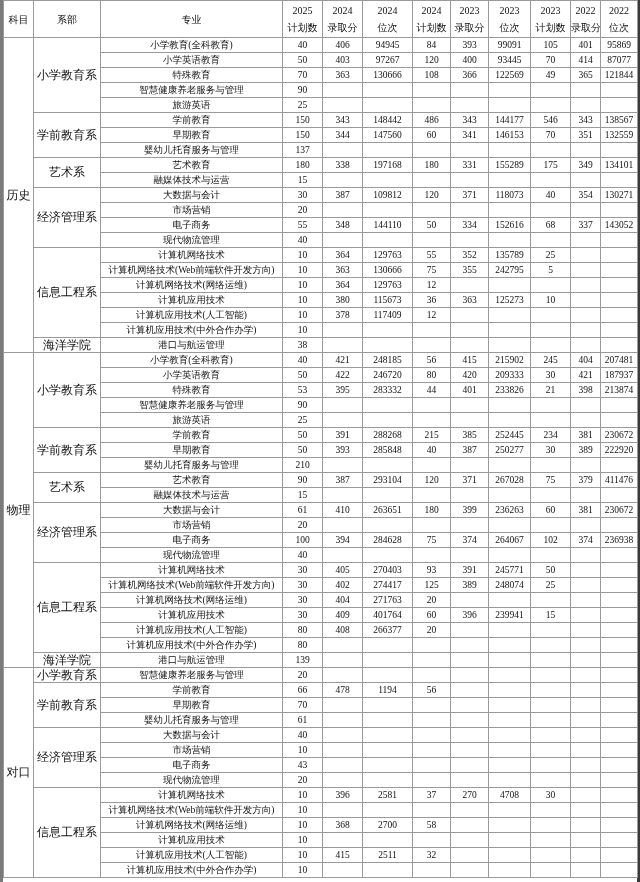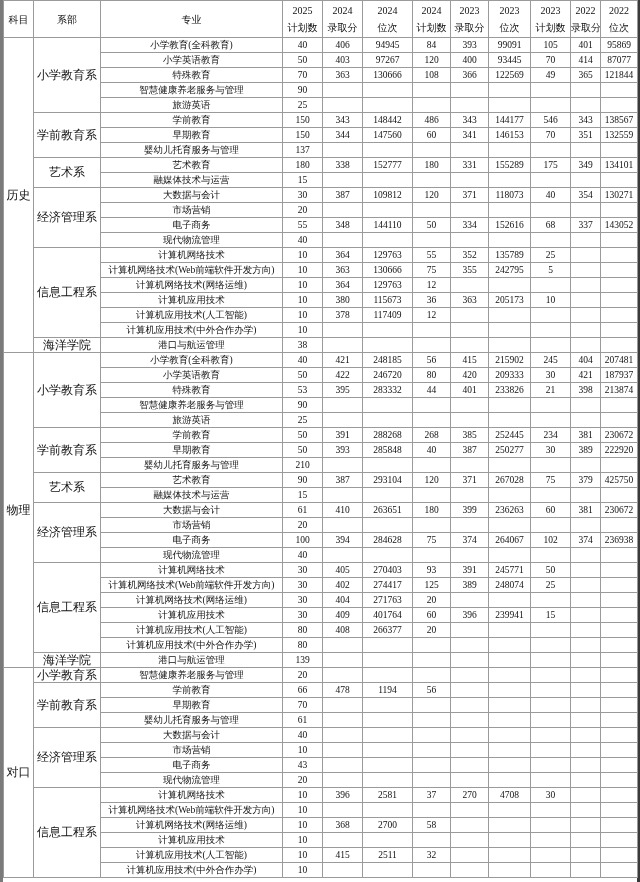--- a/index.html
+++ b/index.html
@@ -150,21 +150,21 @@
         <td class="num"></td>
         <td class="num"></td>
         <td class="num"></td>
         <td class="num"></td>
       </tr>
       <tr class="grp-top">
         <td class="dept" rowspan="2">艺术系</td>
         <td class="major">艺术教育</td>
         <td class="num">180</td>
         <td class="num">338</td>
-        <td class="num">152777</td>
+        <td class="num">197168</td>
         <td class="num">180</td>
         <td class="num">331</td>
         <td class="num">155289</td>
         <td class="num">175</td>
         <td class="num">349</td>
         <td class="num">134101</td>
       </tr>
       <tr>
         <td class="major">融媒体技术与运营</td>
         <td class="num">15</td>
@@ -263,21 +263,21 @@
         <td class="num"></td>
         <td class="num"></td>
       </tr>
       <tr>
         <td class="major">计算机应用技术</td>
         <td class="num">10</td>
         <td class="num">380</td>
         <td class="num">115673</td>
         <td class="num">36</td>
         <td class="num">363</td>
-        <td class="num">205173</td>
+        <td class="num">125273</td>
         <td class="num">10</td>
         <td class="num"></td>
         <td class="num"></td>
       </tr>
       <tr>
         <td class="major">计算机应用技术(人工智能)</td>
         <td class="num">10</td>
         <td class="num">378</td>
         <td class="num">117409</td>
         <td class="num">12</td>
@@ -373,21 +373,21 @@
         <td class="num"></td>
         <td class="num"></td>
         <td class="num"></td>
       </tr>
       <tr class="grp-top">
         <td class="dept" rowspan="3">学前教育系</td>
         <td class="major">学前教育</td>
         <td class="num">50</td>
         <td class="num">391</td>
         <td class="num">288268</td>
-        <td class="num">268</td>
+        <td class="num">215</td>
         <td class="num">385</td>
         <td class="num">252445</td>
         <td class="num">234</td>
         <td class="num">381</td>
         <td class="num">230672</td>
       </tr>
       <tr>
         <td class="major">早期教育</td>
         <td class="num">50</td>
         <td class="num">393</td>
@@ -415,21 +415,21 @@
         <td class="dept" rowspan="2">艺术系</td>
         <td class="major">艺术教育</td>
         <td class="num">90</td>
         <td class="num">387</td>
         <td class="num">293104</td>
         <td class="num">120</td>
         <td class="num">371</td>
         <td class="num">267028</td>
         <td class="num">75</td>
         <td class="num">379</td>
-        <td class="num">425750</td>
+        <td class="num">411476</td>
       </tr>
       <tr>
         <td class="major">融媒体技术与运营</td>
         <td class="num">15</td>
         <td class="num"></td>
         <td class="num"></td>
         <td class="num"></td>
         <td class="num"></td>
         <td class="num"></td>
         <td class="num"></td>

